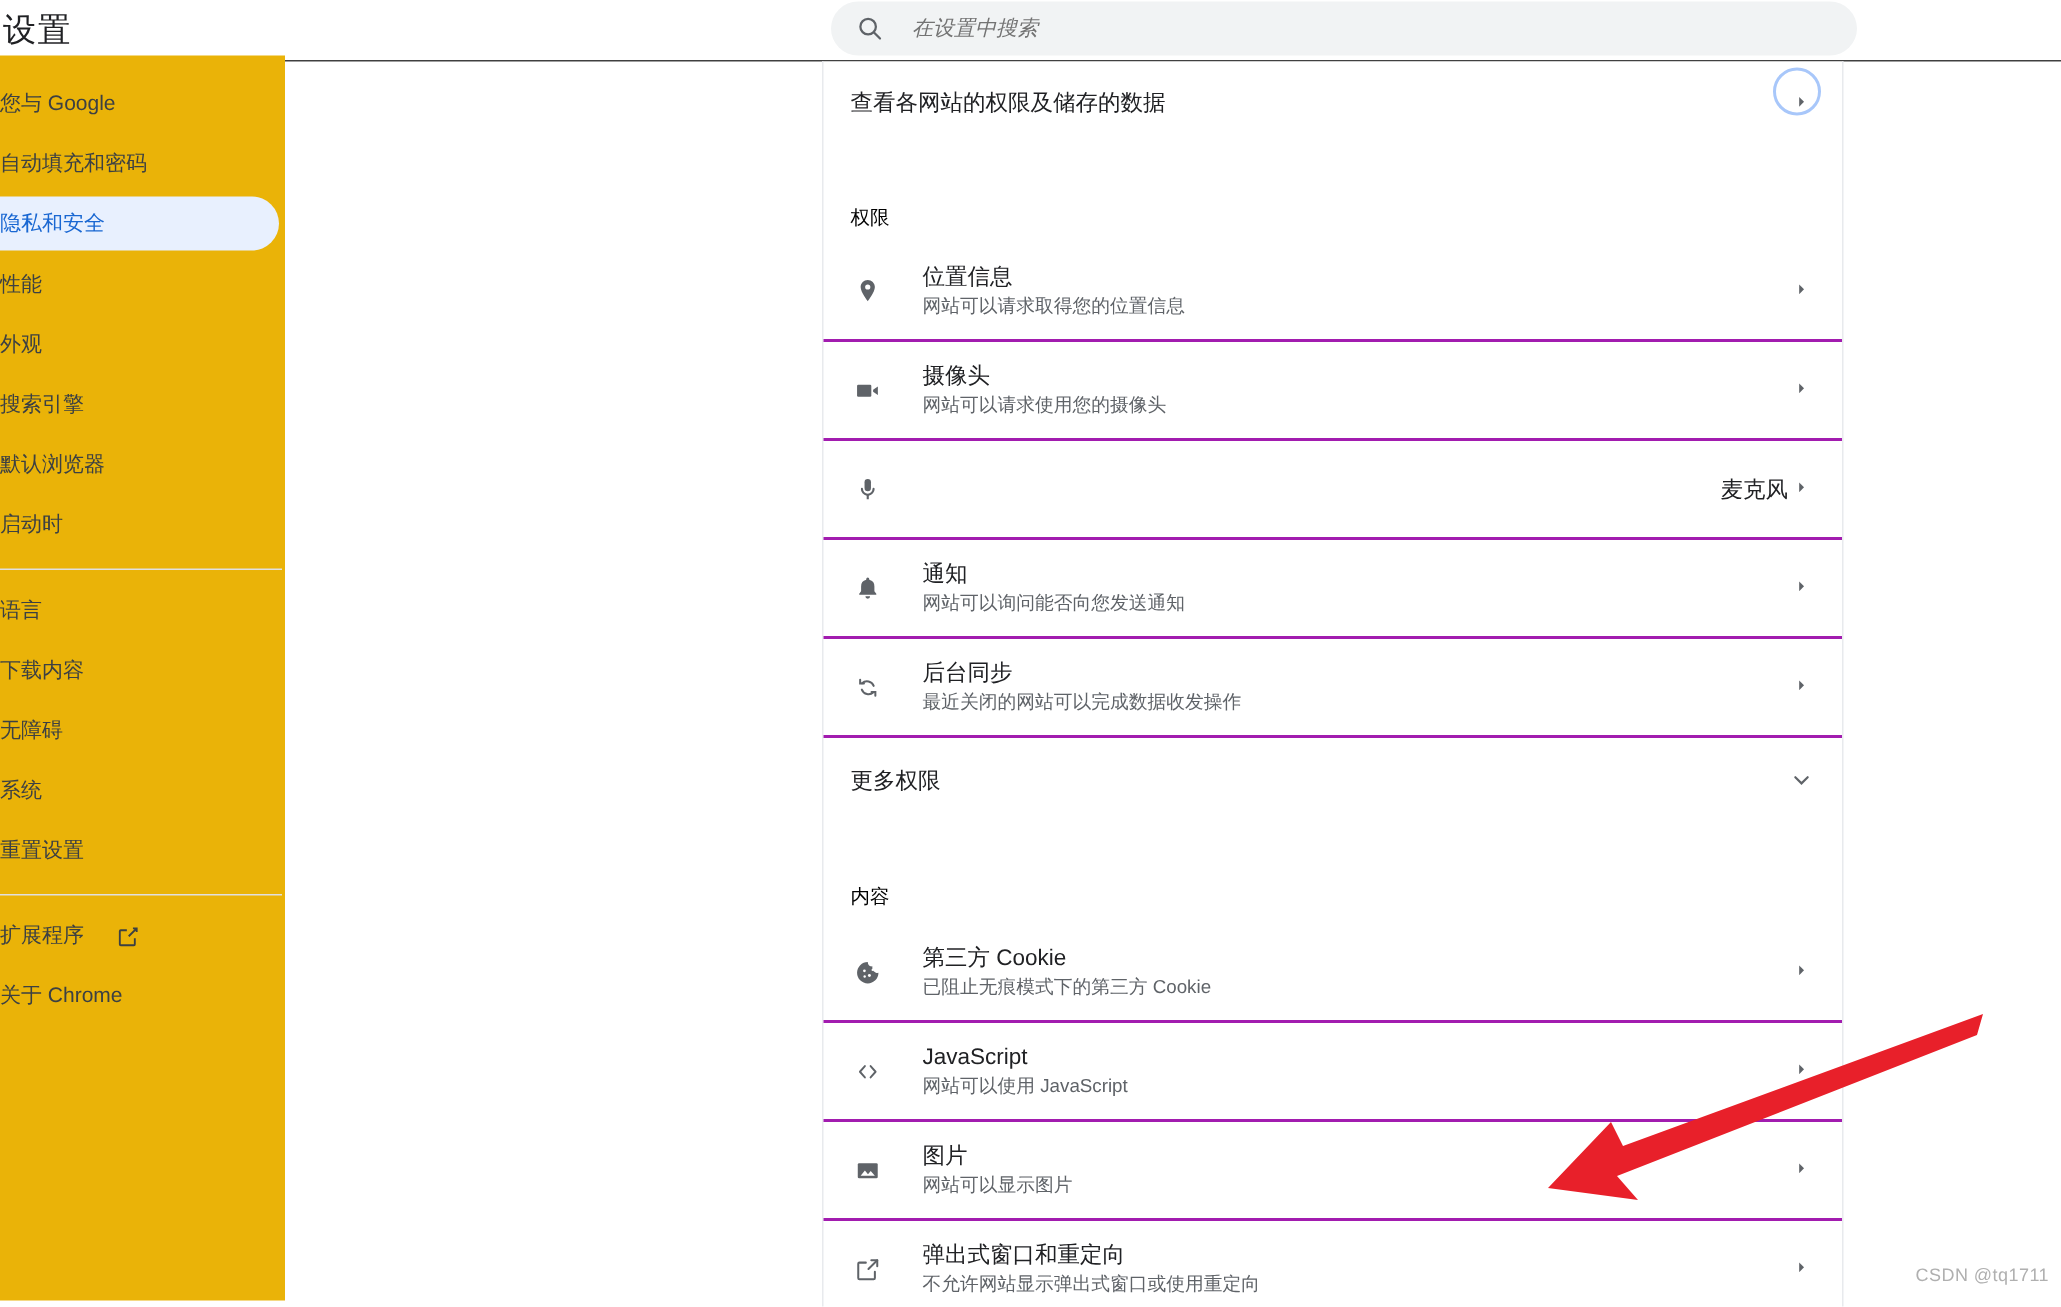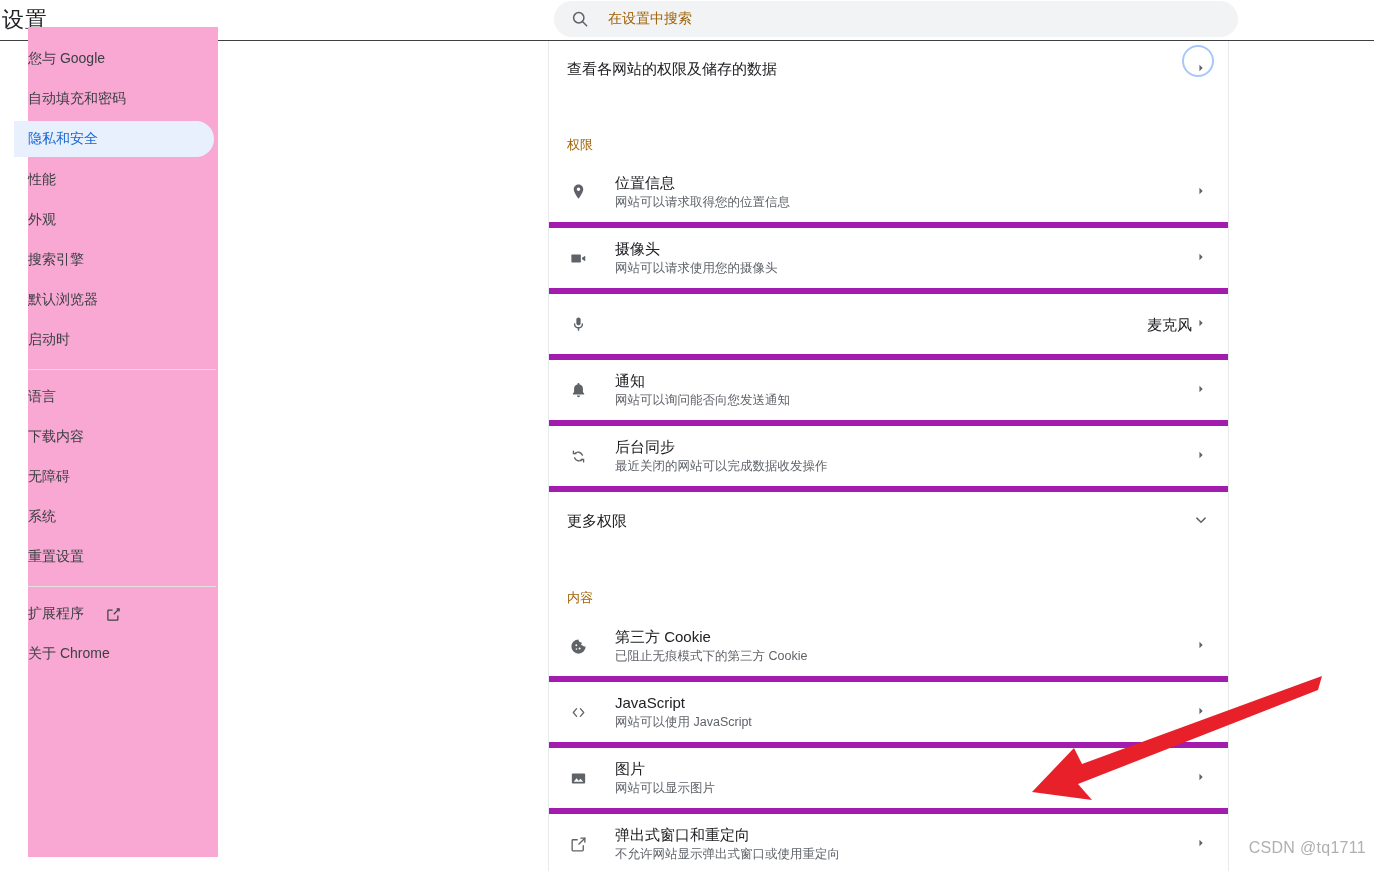--- a/index.html
+++ b/index.html
@@ -20,28 +20,27 @@
     position: absolute; left: 2px; top: 5px;
     font-size: 22px; color: #202124; letter-spacing: 1px;
   }
   .search-box {
     position: absolute; left: 554px; top: 1px; width: 684px; height: 36px;
     background: #f1f3f4; border-radius: 18px;
     display: flex; align-items: center; padding: 0 16px;
   }
   .search-icon { width: 20px; height: 20px; flex: 0 0 20px; display:block; }
   .search-placeholder {
-    margin-left: 18px; font-size: 14px; color: #a16207;
+    margin-left: 18px; font-size: 14px; color: #737373; font-style: italic;
   }
 
   
   .sidebar {
-    position: absolute; left: 0; top: 27px; width: 190px; height: 830px;
-    background: #f9a8d4;
-    margin-left: 28px;
+    position: absolute; left: 0; top: 37px; width: 190px; height: 830px;
+    background: #eab308;
   }
   .nav-item {
     position: absolute; left: -14px; width: 200px; height: 36px;
     display: flex; align-items: center; padding-left: 14px;
     border-radius: 0 18px 18px 0;
     font-size: 14px; color: #3c4043; white-space: nowrap;
   }
   .nav-item.selected { background: #e8f0fe; color: #1967d2; font-weight: 500; }
   .nav-ext-icon { width: 15px; height: 15px; margin-left: 22px; display:block; }
   .nav-divider {
@@ -52,52 +51,52 @@
   .card {
     position: absolute; left: 548px; top: 41px; width: 681px;
     background: #ffffff;
     border-left: 1px solid #e8eaed;
     border-right: 1px solid #e8eaed;
   }
   .row {
     position: relative; width: 679px; display: flex; align-items: center;
     padding-left: 18px; padding-right: 18px;
   }
-  .row.bordered { border-bottom: 6px solid #a21caf; }
+  .row.bordered { border-bottom: 2px solid #a21caf; }
   .row-icon {
     width: 22px; height: 22px; flex: 0 0 22px;
     display: flex; align-items: center; justify-content: center;
     margin-right: 26px; color: #5f6368;
   }
   .row-icon svg { display: block; }
   .row-text { flex: 1 1 auto; min-width: 0; }
   .row-title { font-size: 15px; color: #202124; line-height: 19px; }
   .row-sub { font-size: 12.5px; color: #5f6368; line-height: 19px; margin-top: 1px; }
   .chevron-right { width: 18px; height: 18px; flex: 0 0 18px; color: #5f6368; }
   .chevron-down { width: 18px; height: 18px; flex: 0 0 18px; color: #5f6368; }
 
   .section-label {
-    font-size: 13px; color: #a16207; padding-left: 18px;
+    font-size: 13px; color: #000000; padding-left: 18px;
     display: flex; align-items: center;
   }
   .focus-ring {
     position: absolute; width: 32px; height: 32px;
     border: 2px solid #a8c7fa; border-radius: 50%;
     left: 1182px; top: 45px; pointer-events: none;
   }
 
   
   .arrow-layer {
     position: absolute; left: 0; top: 0; width: 1374px; height: 871px;
     pointer-events: none;
   }
   
   .watermark {
     position: absolute; right: 8px; bottom: 14px;
-    font-size: 16px; color: #b0b0b0; letter-spacing: .3px;
+    font-size: 12px; color: #b0b0b0; letter-spacing: .3px;
   }
 </style>
 </head>
 <body>
 
 <div id="root">
 
   <div class="header">
     <div class="settings-title">设置</div>
 

